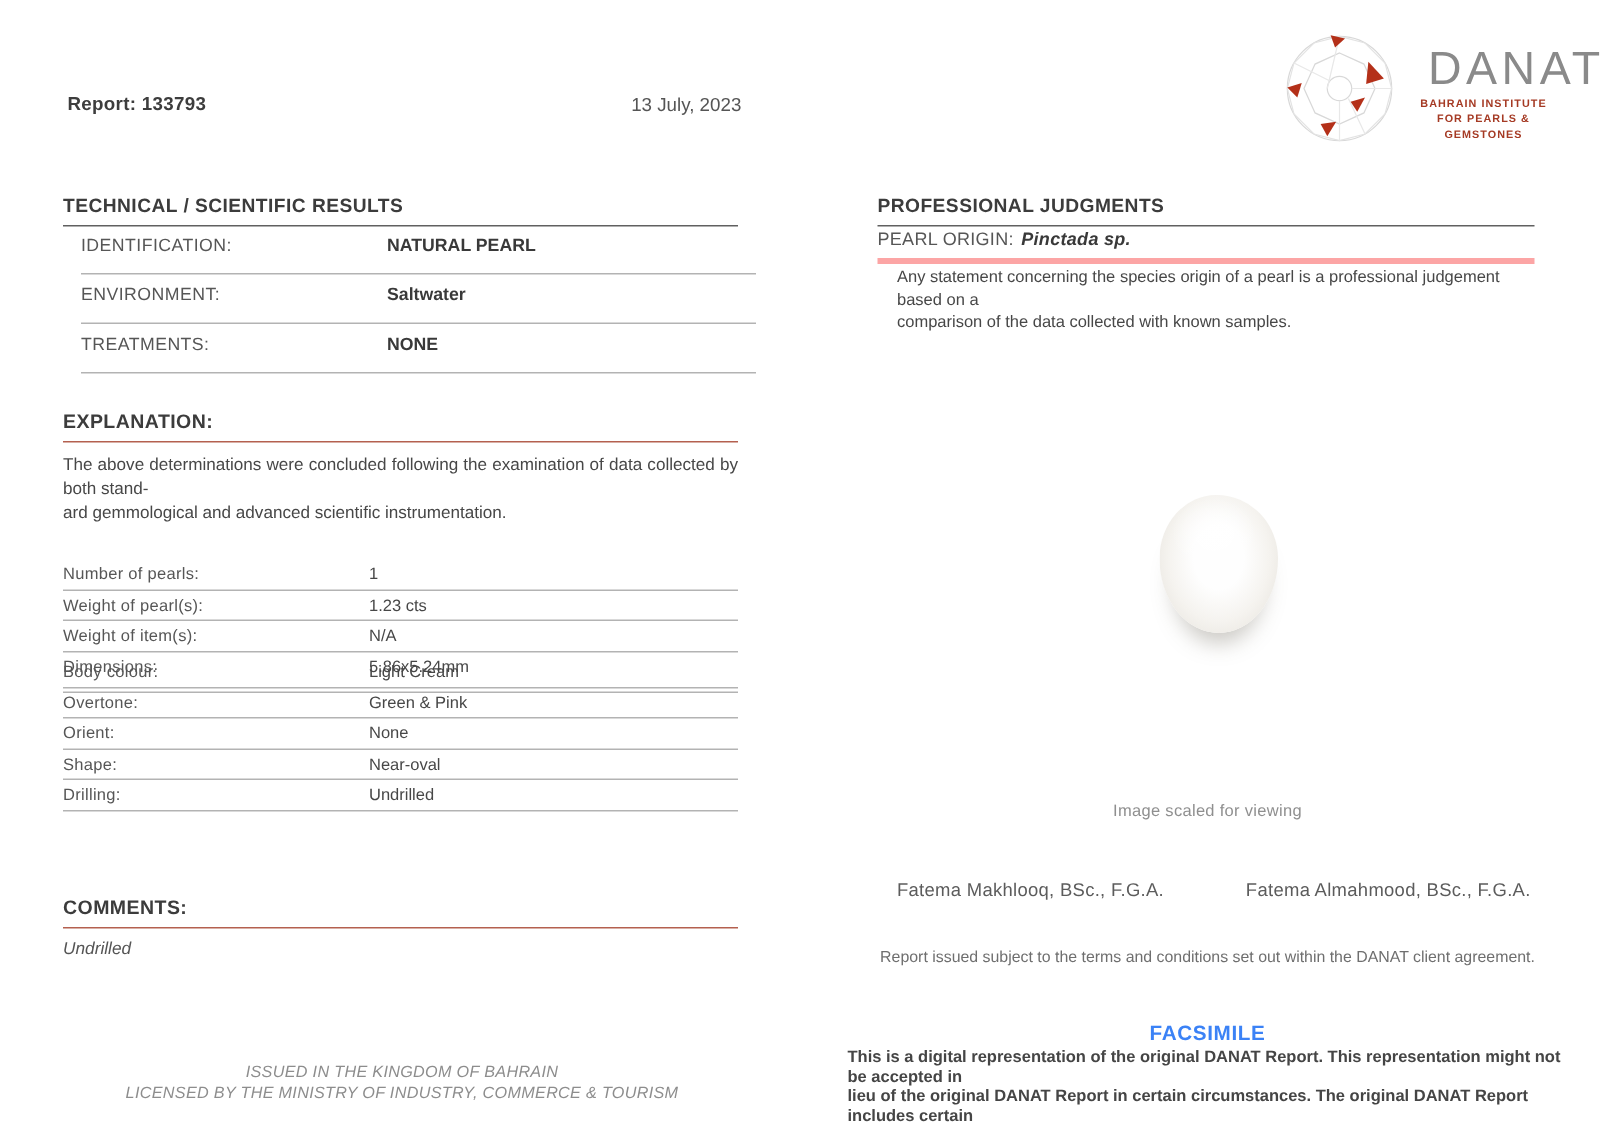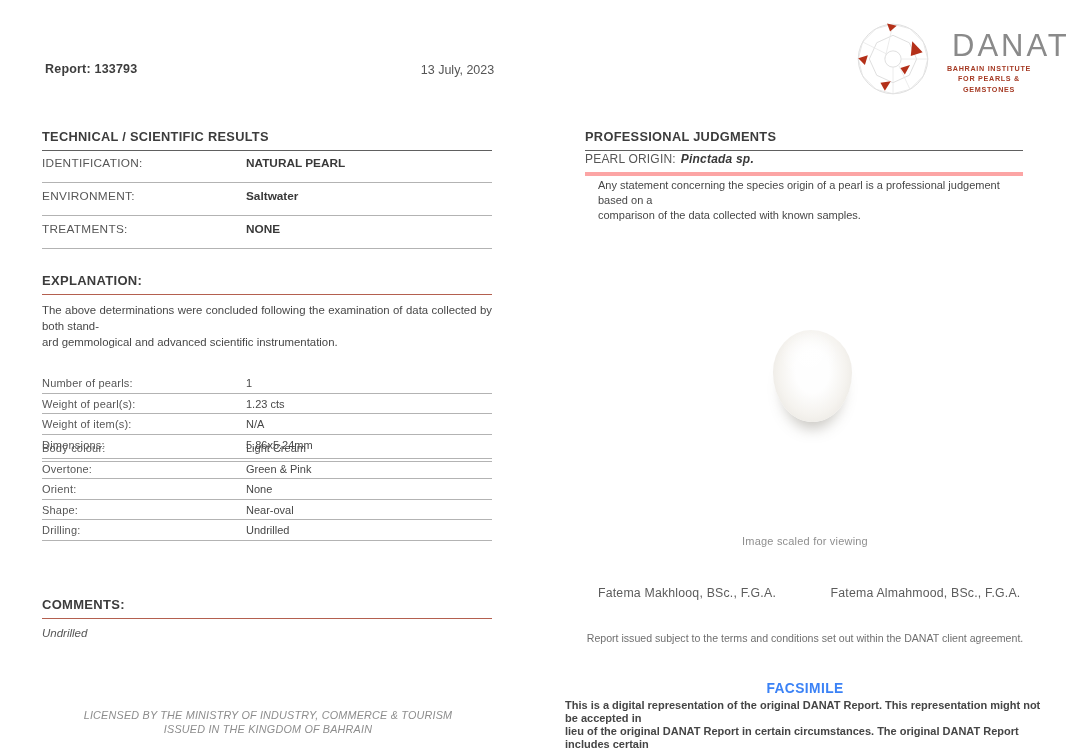--- a/index.html
+++ b/index.html
@@ -18,21 +18,21 @@
   .logo-word { position:absolute; left:80px; top:8px; font-size:31px; font-weight:400; letter-spacing:3px; color:#8a8a8a;margin-left:16px; }
   .logo-tag { position:absolute; left:82px; top:44px; width:102px; text-align:center; font-size:7.2px; letter-spacing:.7px; color:#a53a24; line-height:1.45; font-weight:bold; }
 
   
   .col-left  { position:absolute; left:42px;  top:0; width:450px; }
   .col-right { position:absolute; left:585px; top:0; width:438px; }
 
   .sec-title { position:absolute; left:0; width:100%; font-size:12.8px; font-weight:bold; color:#3c3c3c; letter-spacing:.3px; padding-bottom:6px; border-bottom:1.6px solid #606060; }
 
   
-  .id-rows { position:absolute; left:0; top:150px; width:100%; }
+  .id-rows { position:absolute; left:12px; top:150px; width:100%; }
   .id-row { height:33px; padding-top:6px; border-bottom:1px solid #b3b3b3; font-size:11.8px; }
   .id-row .lbl { display:inline-block; width:204px; color:#565656; letter-spacing:.3px; }
   .id-row .val { font-weight:bold; color:#393939; }
 
   
   .red-title { font-size:13px; font-weight:bold; color:#3c3c3c; letter-spacing:.3px; padding-bottom:6px; border-bottom:1.6px solid #b4604f; }
   .para { font-size:11.4px; line-height:1.4; color:#474747; white-space:pre-line; text-align:justify; }
 
   
   .mtable { position:absolute; left:0; width:100%; }
@@ -158,17 +158,17 @@
   <div class="sig left">Fatema Makhlooq, BSc., F.G.A.</div>
   <div class="sig right">Fatema Almahmood, BSc., F.G.A.</div>
   <div class="terms">Report issued subject to the terms and conditions set out within the DANAT client agreement.</div>
 
   <div class="fac-title">FACSIMILE</div>
   <div class="fac-body">This is a digital representation of the original DANAT Report. This representation might not be accepted in
 lieu of the original DANAT Report in certain circumstances. The original DANAT Report includes certain
 security features which are not reproducible on this facsimile.</div>
 
   <div class="issued">
+    <div>ISSUED IN THE KINGDOM OF BAHRAIN</div>
     <div>LICENSED BY THE MINISTRY OF INDUSTRY, COMMERCE &amp; TOURISM</div>
-    <div>ISSUED IN THE KINGDOM OF BAHRAIN</div>
   </div>
 
 </div>
 
 </body></html>

